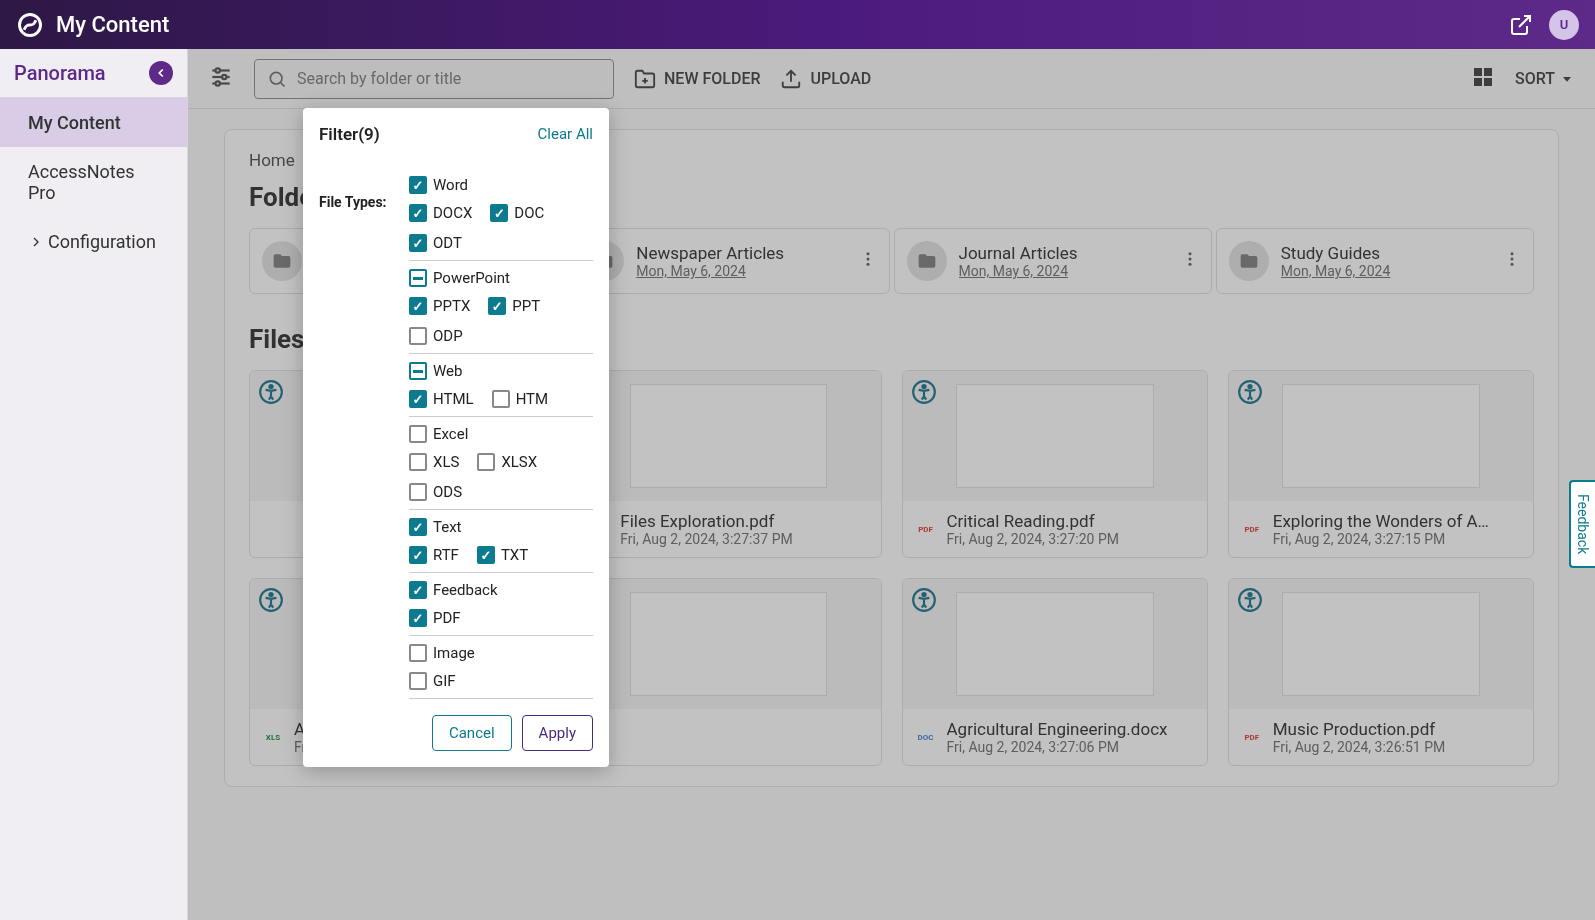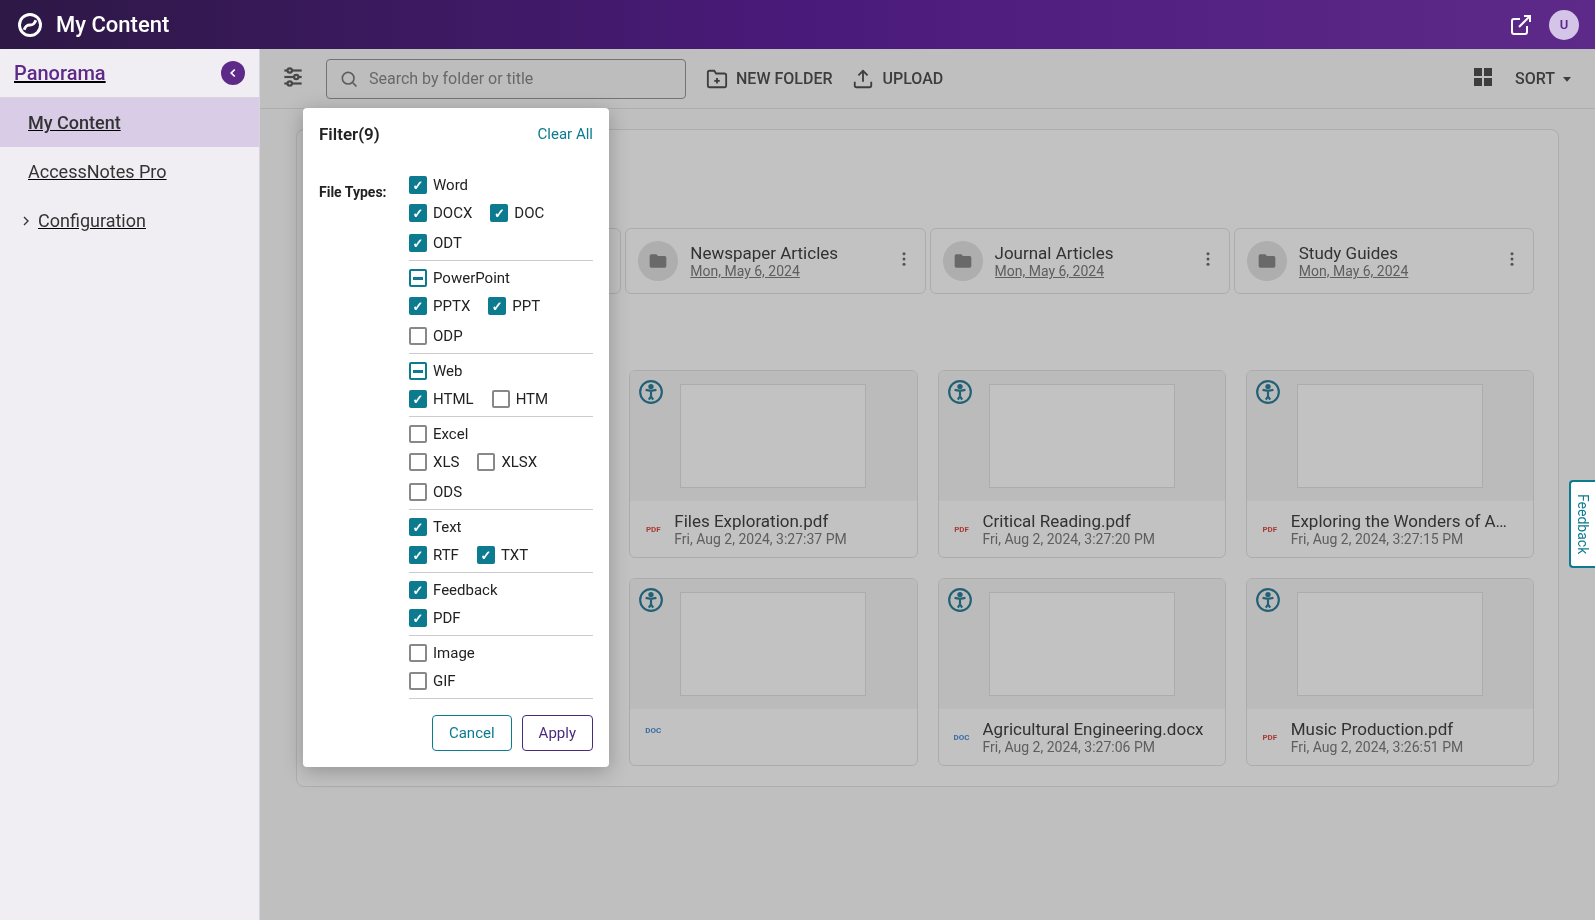--- a/index.html
+++ b/index.html
@@ -11,28 +11,28 @@
 .logo-icon { width: 28px; height: 28px; color: white; }
 .header-title { color: white; font-size: 22px; font-weight: 500; }
 .header-right { display: flex; align-items: center; gap: 16px; }
 .popout-icon { width: 24px; height: 24px; color: white; cursor: pointer; }
 .avatar { width: 30px; height: 30px; border-radius: 50%; background: #d4c4e8; color: #5e2a8a; display: flex; align-items: center; justify-content: center; font-size: 13px; font-weight: 600; cursor: pointer; }
 
 
 .body { display: flex; height: calc(100% - 49px); }
 
 
-.sidebar { width: 260px; background: #f0eef2; border-right: 1px solid #d8d4dc; text-decoration: underline; }
+.sidebar { width: 188px; background: #f0eef2; border-right: 1px solid #d8d4dc; }
 .sidebar-header { display: flex; align-items: center; justify-content: space-between; padding: 12px 14px; border-bottom: 1px solid #d8d4dc; }
 .sidebar-title { color: #5e2a8a; font-size: 20px; font-weight: 500; }
 .collapse-btn { width: 24px; height: 24px; background: #5e2a8a; border-radius: 50%; display: flex; align-items: center; justify-content: center; cursor: pointer; }
 .collapse-btn svg { width: 14px; height: 14px; color: white; }
 .nav-item { padding: 14px 28px; font-size: 18px; color: #333; cursor: pointer; }
 .nav-item.active { background: #d8cce6; font-weight: 500; }
-.nav-item.expandable { padding-left: 18px; display: flex; align-items: center; gap: 4px; }
+.nav-item.expandable { padding-left: 28px; display: flex; align-items: center; gap: 4px; }
 .nav-item.expandable svg { width: 16px; height: 16px; }
 
 
 .main { flex: 1; display: flex; flex-direction: column; background: #fafafa; position: relative; }
 .toolbar { height: 60px; display: flex; align-items: center; padding: 0 20px; gap: 20px; border-bottom: 1px solid #e0e0e0; }
 .filter-btn { cursor: pointer; }
 .filter-btn svg { width: 26px; height: 26px; color: #444; }
 .search-box { width: 360px; height: 40px; border: 1px solid #888; border-radius: 4px; display: flex; align-items: center; padding: 0 12px; gap: 10px; background: #f8f8f8; }
 .search-box svg { width: 20px; height: 20px; color: #666; }
 .search-box input { border: none; outline: none; background: transparent; flex: 1; font-size: 16px; color: #555; }
@@ -76,21 +76,21 @@
 
 .overlay { position: absolute; inset: 0; background: rgba(80,80,80,0.35); z-index: 5; pointer-events: none; }
 .main .overlay { top: 0; }
 
 
 .filter-popover { position: absolute; top: 108px; left: 303px; width: 306px; background: white; border-radius: 4px; box-shadow: 0 4px 20px rgba(0,0,0,0.25); z-index: 10; padding: 16px; }
 .fp-header { display: flex; justify-content: space-between; align-items: center; margin-bottom: 32px; }
 .fp-title { font-size: 17px; font-weight: 600; color: #222; }
 .fp-clear { color: #0c7a8f; font-size: 15px; cursor: pointer; }
 .fp-row { display: flex; align-items: flex-start; gap: 12px; }
-.fp-label { font-size: 14px; font-weight: 700; color: #222; width: 78px; margin-top: 8px; }
+.fp-label { font-size: 14px; font-weight: 700; color: #222; width: 78px; margin-top: 18px; }
 .fp-groups { flex: 1; }
 .fp-group { border-bottom: 1px solid #ccc; padding: 8px 0; }
 .fp-group:first-child { padding-top: 0; }
 .fp-group-head { display: flex; align-items: center; gap: 8px; font-size: 15px; color: #222; margin-bottom: 0; }
 .fp-subs { display: flex; flex-wrap: wrap; gap: 12px 18px; margin-top: 10px; }
 .fp-check { display: flex; align-items: center; gap: 6px; font-size: 15px; color: #222; cursor: pointer; }
 .cb { width: 18px; height: 18px; border: 2px solid #888; border-radius: 2px; display: inline-flex; align-items: center; justify-content: center; flex-shrink: 0; }
 .cb.checked { background: #0c7a8f; border-color: #0c7a8f; }
 .cb.checked::after { content: "✓"; color: white; font-size: 13px; font-weight: bold; line-height: 1; }
 .cb.indeterminate { background: white; border-color: #0c7a8f; }

